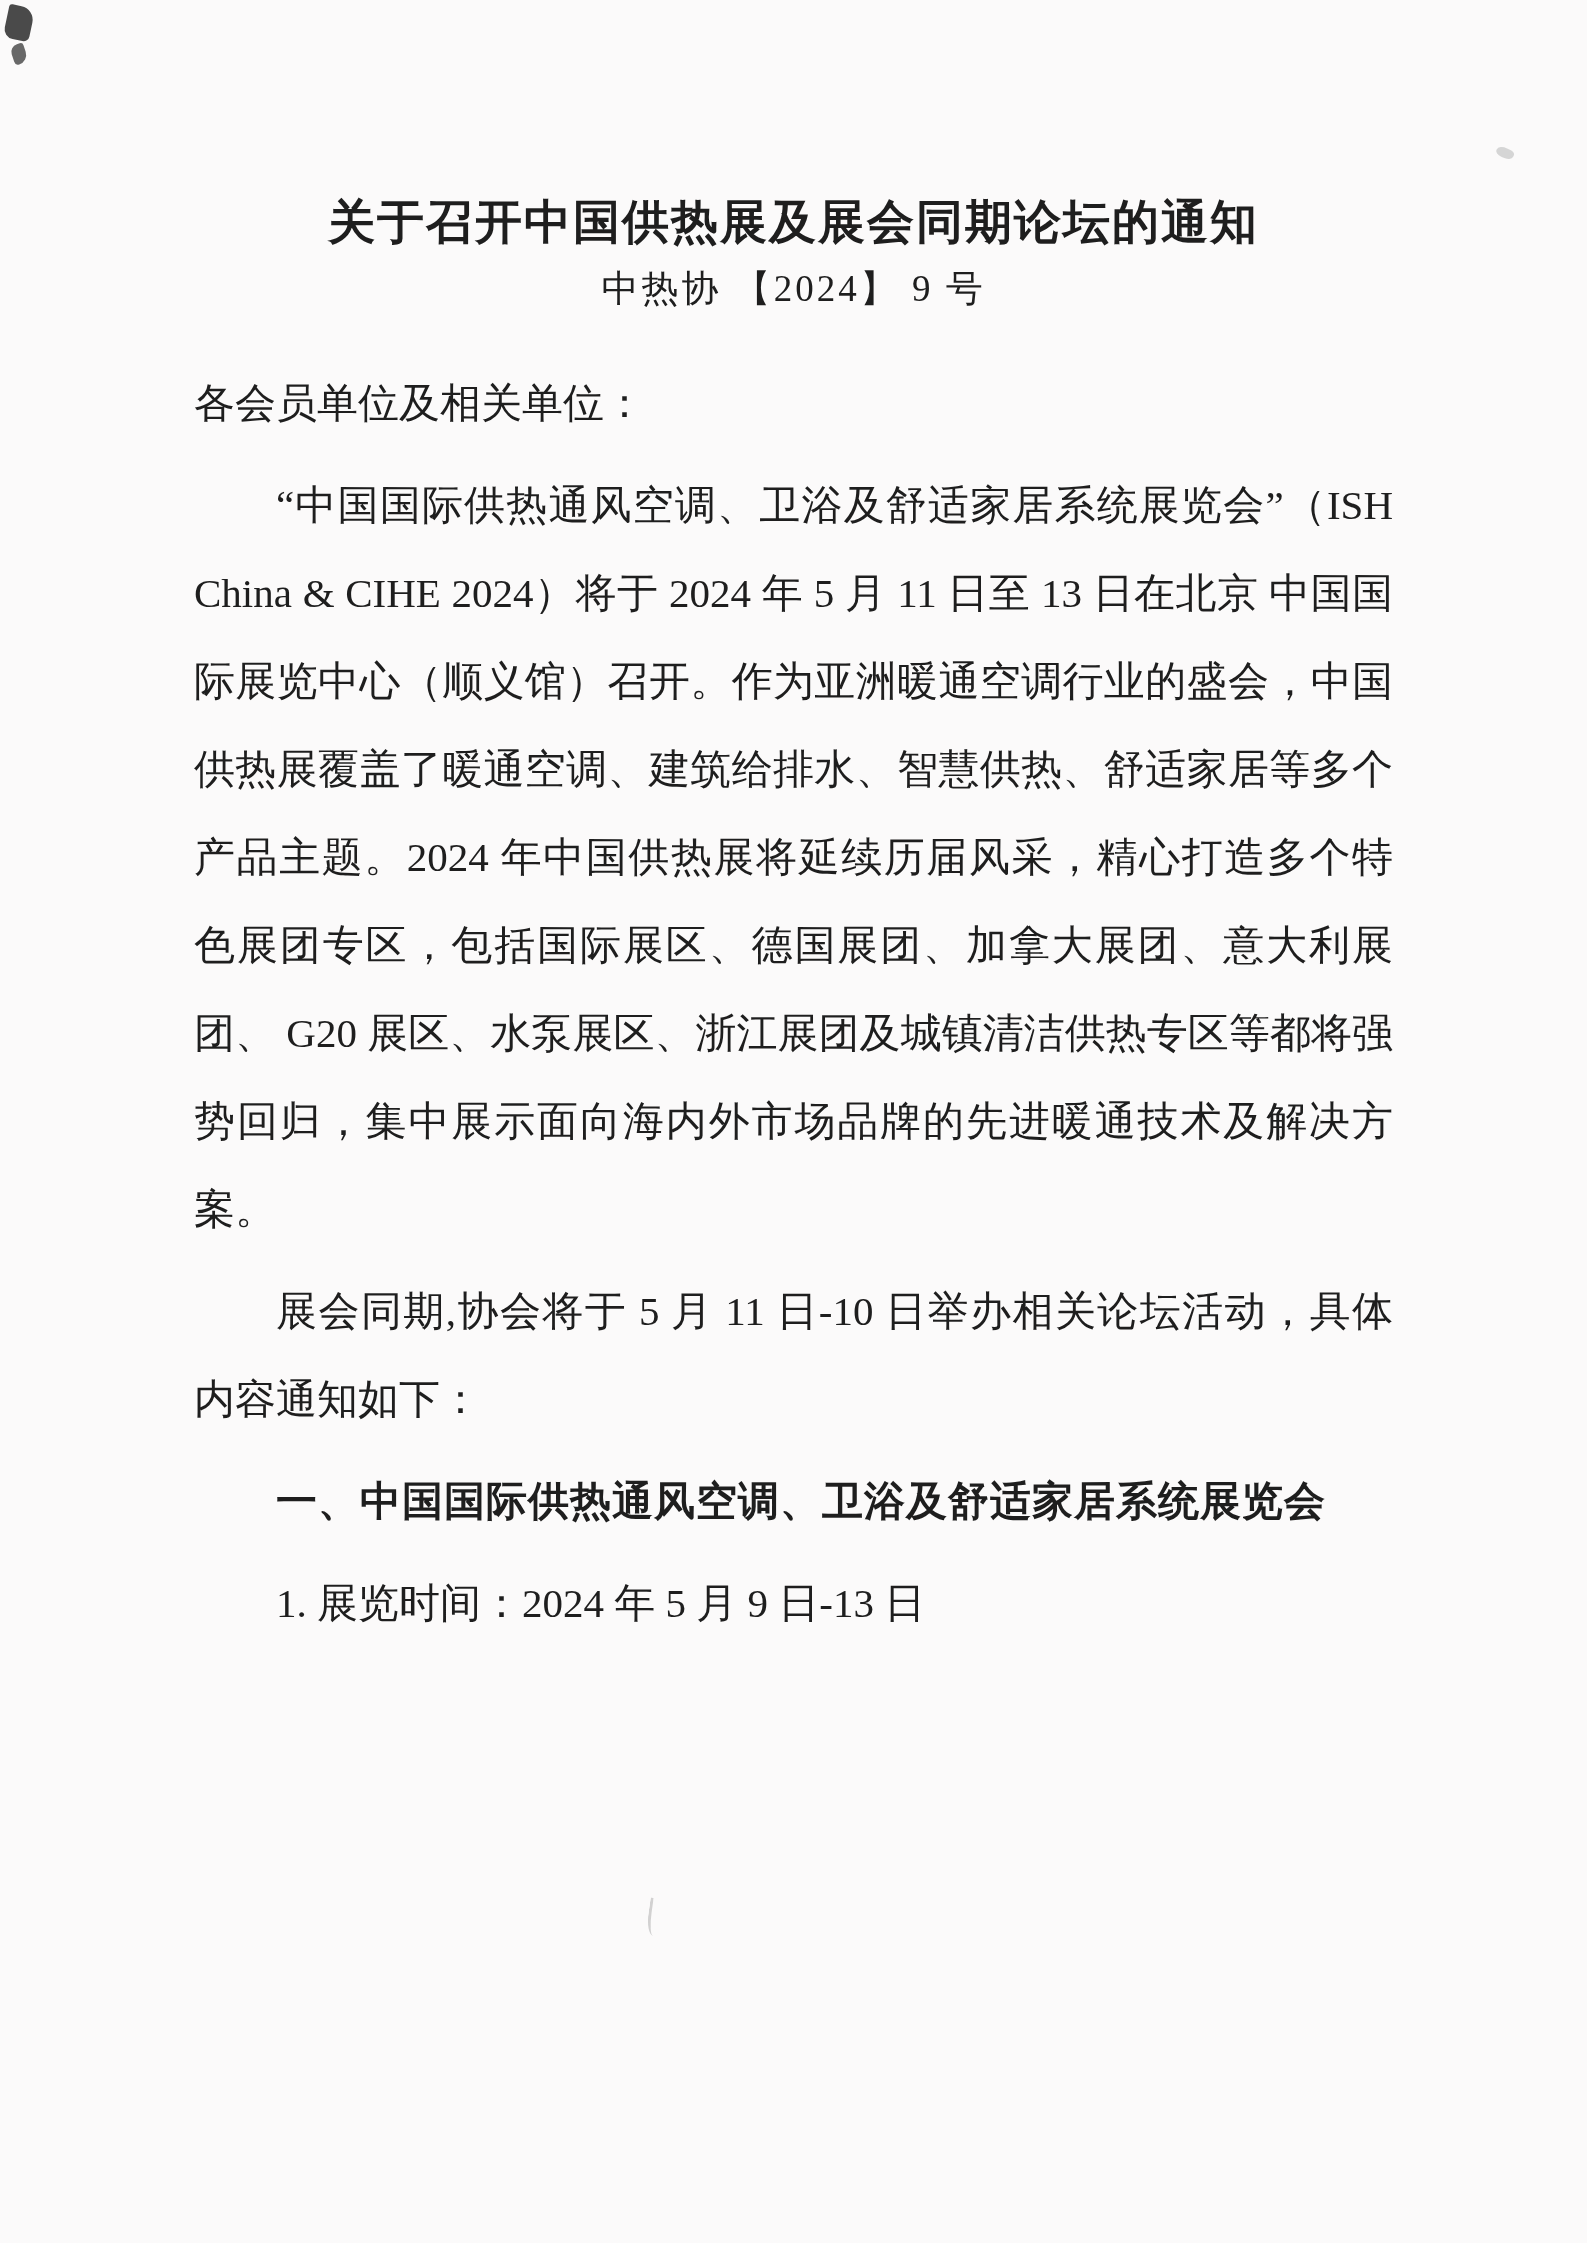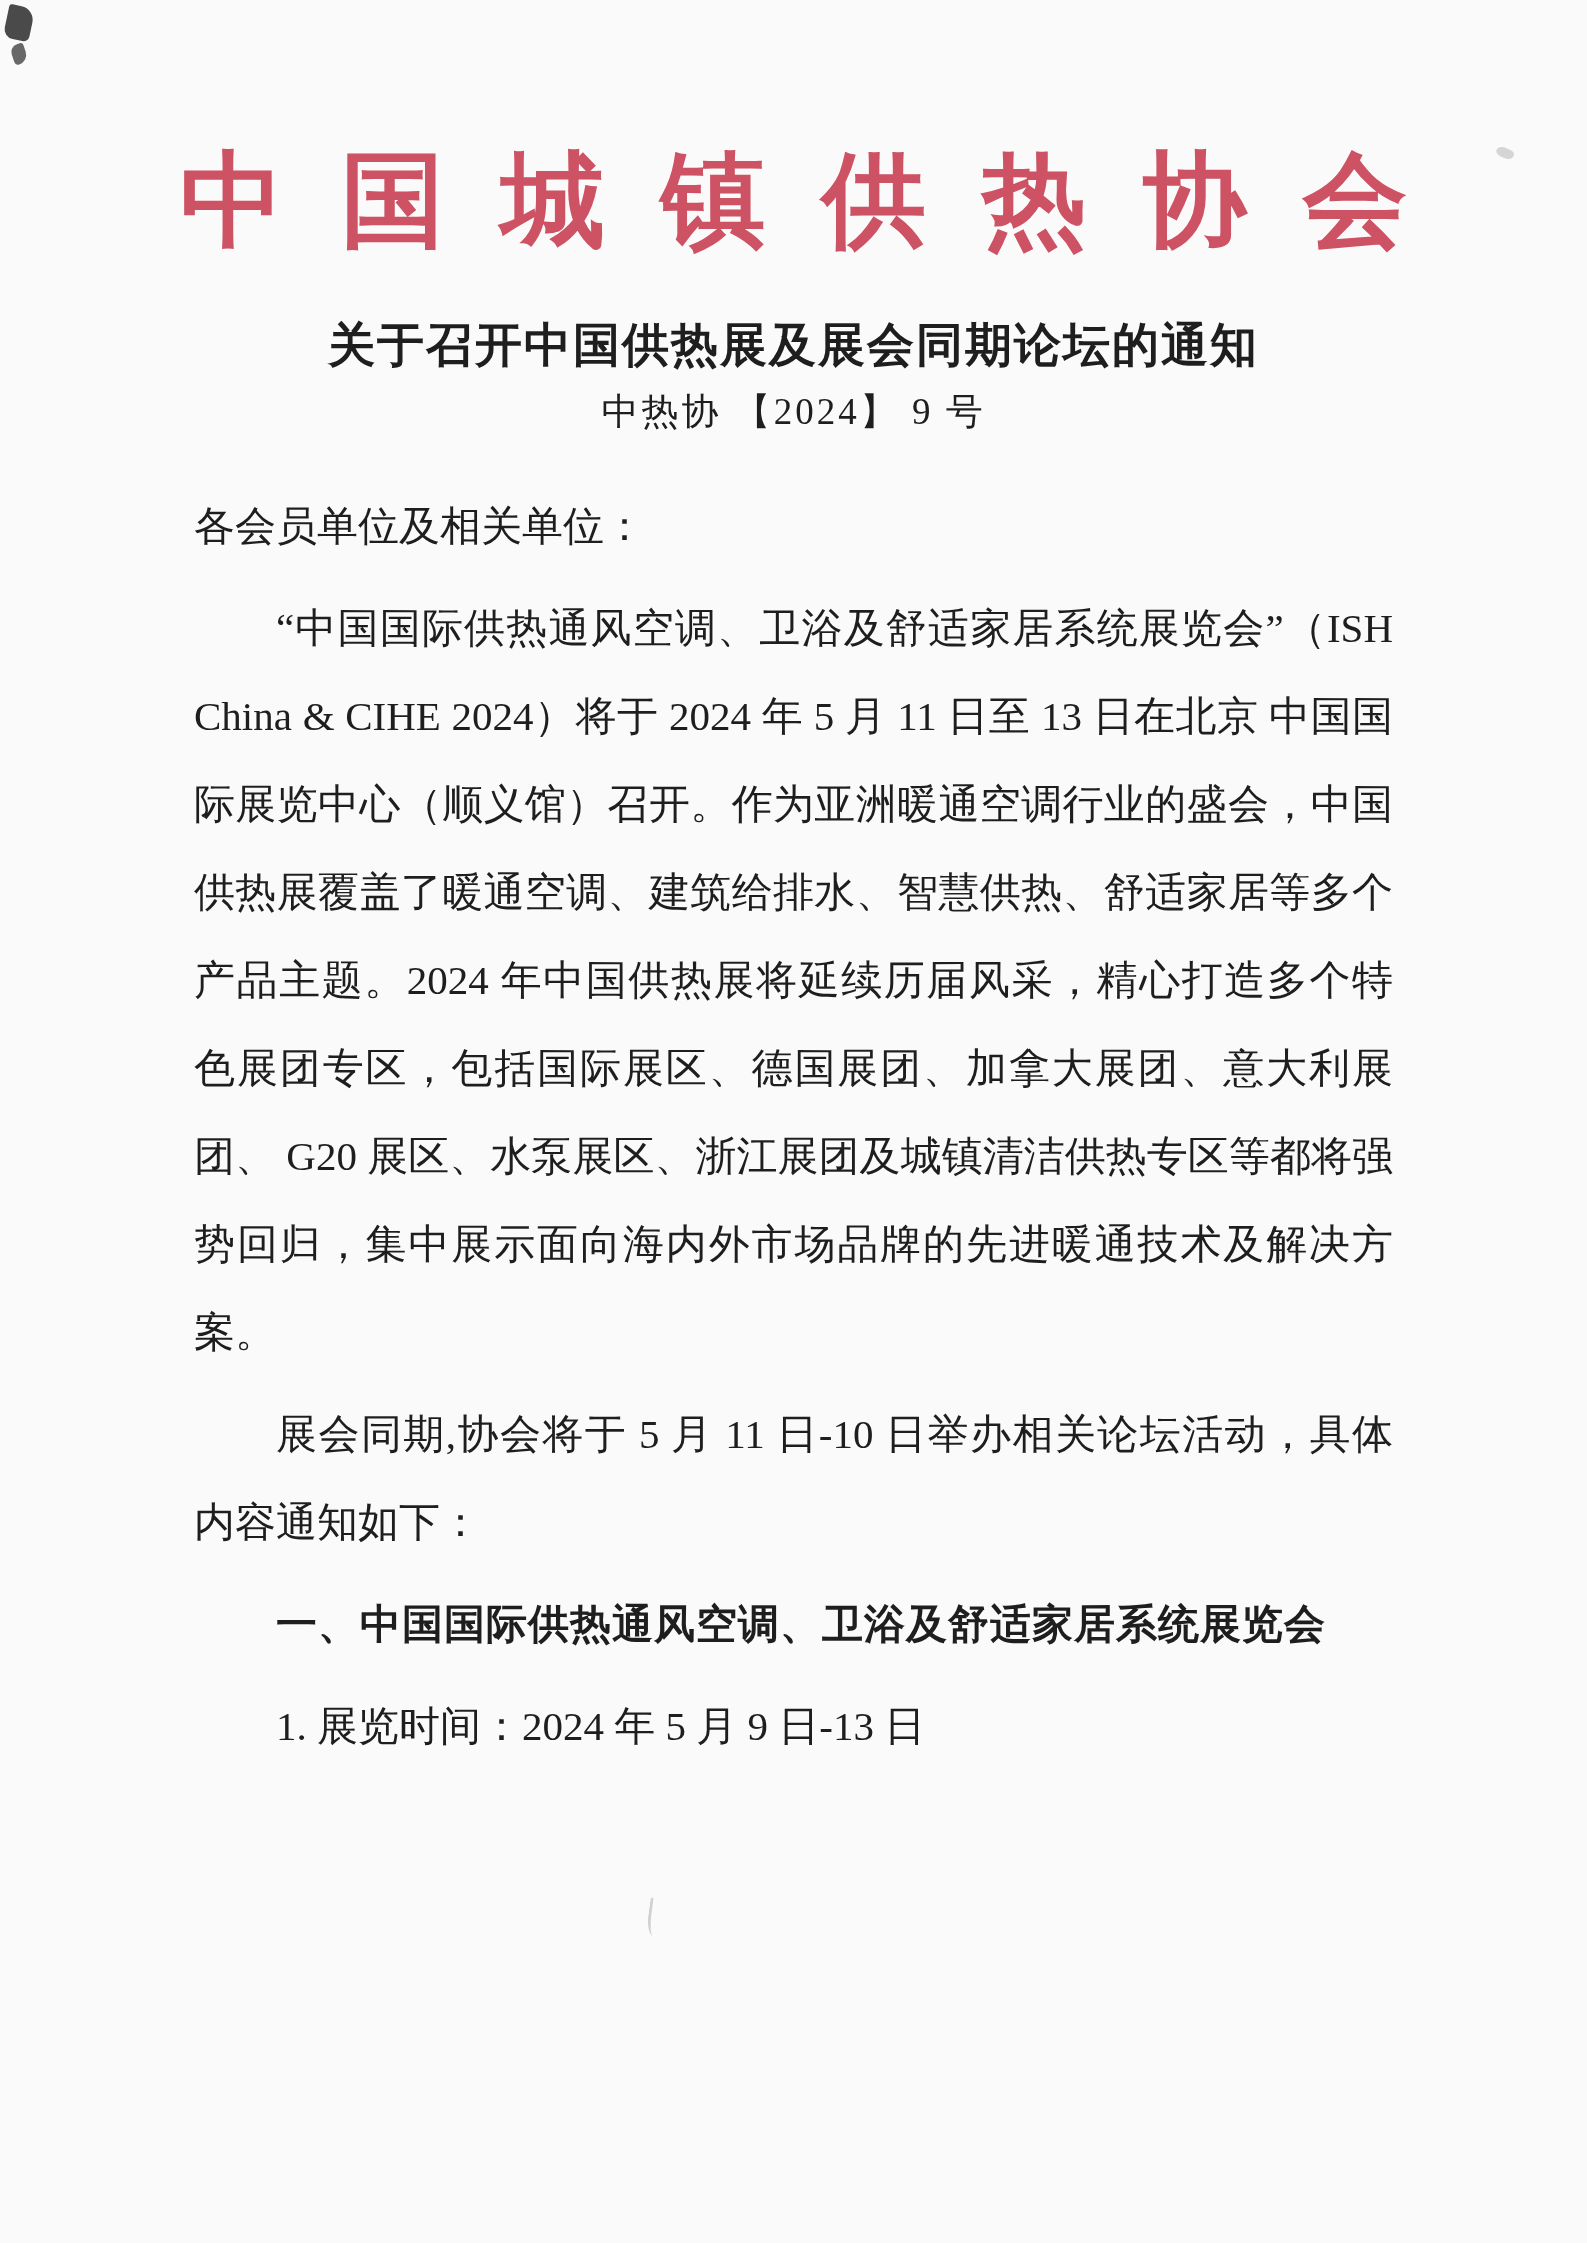--- a/index.html
+++ b/index.html
@@ -104,21 +104,20 @@
 
 <div class="page" style="background: rgb(251, 250, 250); color: rgb(30, 30, 30);">
 
   <div class="artifact artifact-corner-1"></div>
   <div class="artifact artifact-corner-2"></div>
   <div class="artifact artifact-edge"></div>
   <div class="artifact artifact-fold"></div>
 
   <div class="content">
 
-    <div class="org-title" style="color: rgb(205, 82, 99);">中 国 城 镇 供 热 协 会</div>
 
     <div class="doc-title">关于召开中国供热展及展会同期论坛的通知</div>
 
     <div class="doc-number">中热协 【2024】 9 号</div>
 
     <div class="body-text">
 
       <p>各会员单位及相关单位：</p>
 
       <p class="indent">“中国国际供热通风空调、卫浴及舒适家居系统展览会”（ISH China &amp; CIHE 2024）将于 2024 年 5 月 11 日至 13 日在北京 中国国际展览中心（顺义馆）召开。作为亚洲暖通空调行业的盛会，中国供热展覆盖了暖通空调、建筑给排水、智慧供热、舒适家居等多个产品主题。2024 年中国供热展将延续历届风采，精心打造多个特色展团专区，包括国际展区、德国展团、加拿大展团、意大利展团、 G20 展区、水泵展区、浙江展团及城镇清洁供热专区等都将强势回归，集中展示面向海内外市场品牌的先进暖通技术及解决方案。</p>

